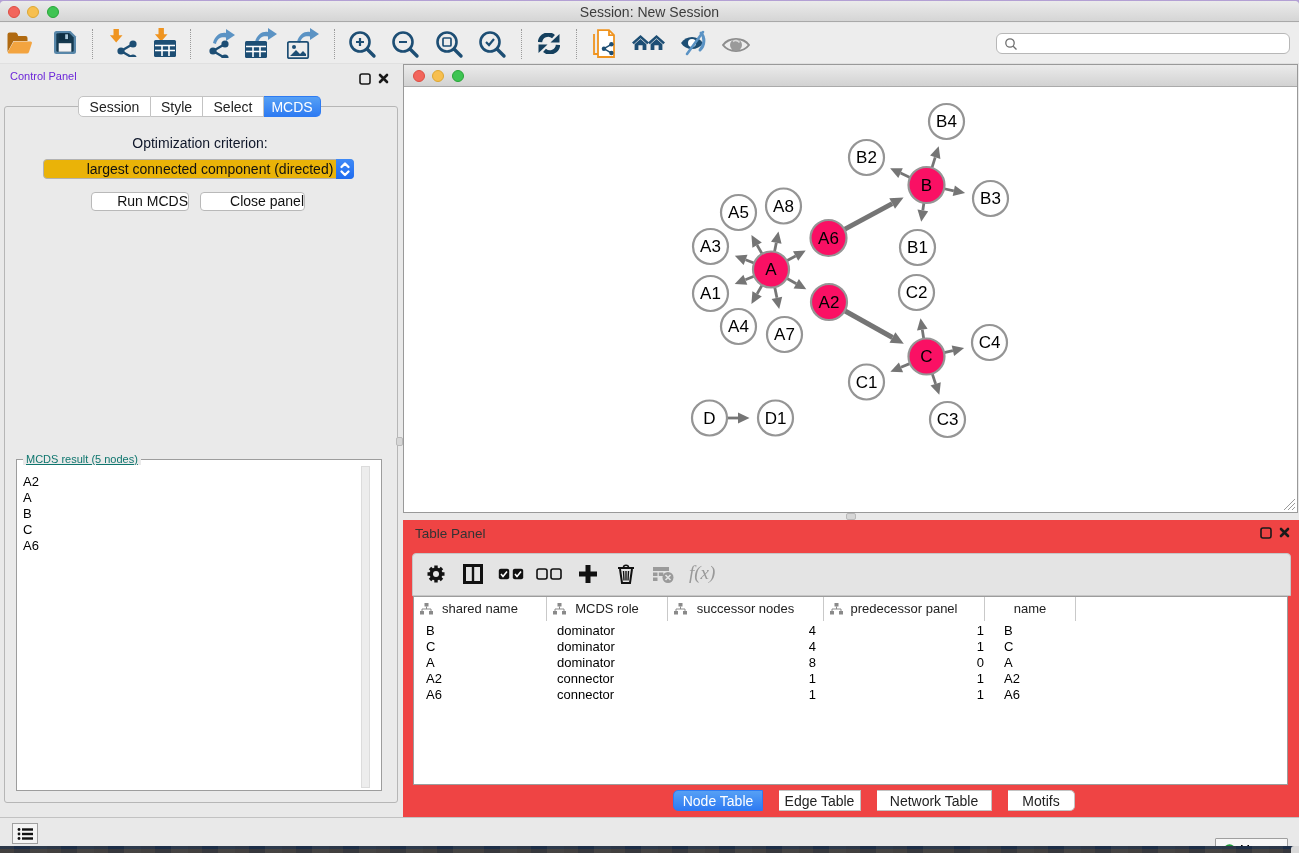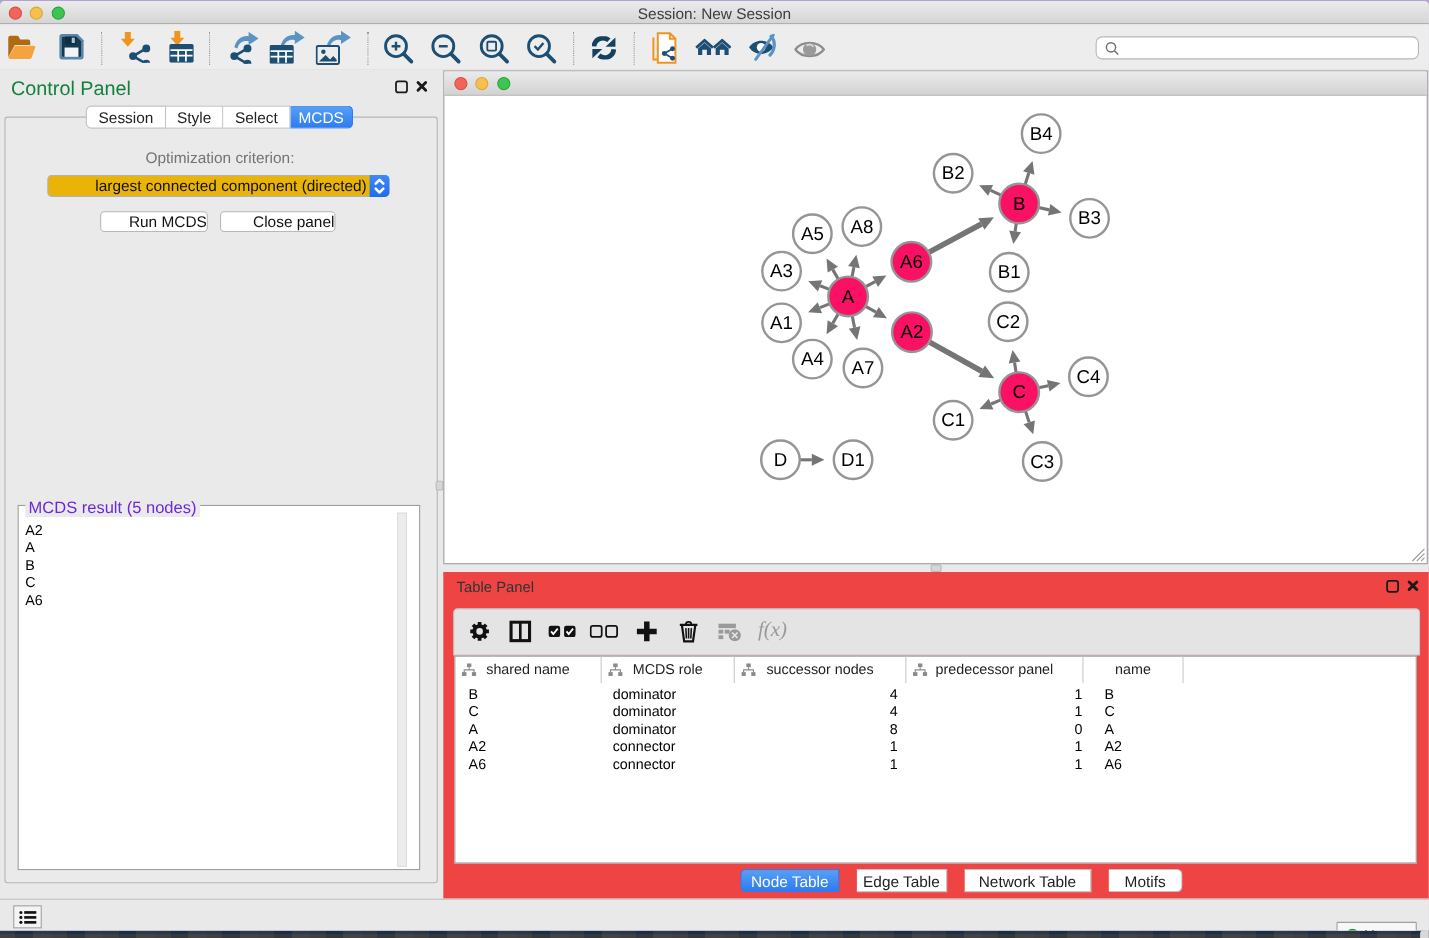--- a/index.html
+++ b/index.html
@@ -25,42 +25,42 @@
 .tl.g { background:#3fc453; border:1px solid #28a538; }
 
 #toolbar { position:absolute; left:0; top:22px; width:100%; height:41px; background:#ededed; border-bottom:1px solid #e0e0e0; }
 .tbsep { position:absolute; top:6px; height:30px; width:0;
   border-left:1px dotted #9a9a9a; }
 .tbi { position:absolute; top:0; }
 #searchbox { position:absolute; left:996px; top:10px; width:294px; height:21px;
   background:#fff; border:1px solid #b7b7b7; border-radius:6px; }
 
 #cpanel { position:absolute; left:0; top:63px; width:403px; height:752px; background:#e9e9e9; }
-#cpanel .ptitle { position:absolute; left:10px; top:6px; font-size:18px; color:#15803d; }
+#cpanel .ptitle { position:absolute; left:10px; top:6px; font-size:11px; color:#6d28d9; }
 #tabbody { position:absolute; left:4px; top:42px; width:394px; height:697px;
   border:1px solid #b6b6b6; border-radius:3px; background:#eaeaea; }
 #tabs { position:absolute; left:78px; top:32px; height:21px; display:flex; z-index:3; }
 .tab { height:21px; line-height:20px; font-size:14px; color:#222; background:#fff;
   border:1px solid #c3c3c3; border-left:none; padding:0; text-align:center; }
 .tab:first-child { border-left:1px solid #c3c3c3; border-radius:5px 0 0 5px; }
 .tab:last-child { border-radius:0 5px 5px 0; }
 .tab.sel { background:linear-gradient(#56a0f5,#2e7bf2); color:#fff; border-color:#2e7bf2; }
 #optlabel { position:absolute; left:0; top:71px; width:400px; text-align:center;
-  font-size:14px; color:#737373; }
+  font-size:14px; color:#0f172a; }
 #combo { position:absolute; left:43px; top:95px; width:311px; height:20px; background:#eab308;
   border:1px solid #b2b2b2; border-radius:4px; font-size:14px; color:#111;
   line-height:18px; text-align:center; padding-right:18px;padding-left:41px; }
 #combo .step { position:absolute; right:-1px; top:-1px; width:18px; height:20px;
   background:linear-gradient(#3f8af6,#1f6cf0); border-radius:0 4px 4px 0; }
 .btn { position:absolute; height:19px; background:#fff; border:1px solid #b9b9b9;
   border-radius:4px; font-size:14px; color:#111; text-align:right; line-height:17px; }
 #fieldset { position:absolute; left:16px; top:395px; width:366px; height:332px;
   border:1px solid #9d9d9d; background:#fff; }
 #fieldset .legend { position:absolute; left:6px; top:-7px; background:#eaeaea;
-  padding:0 3px; font-size:15px; color:#6d28d9; }
+  padding:0 3px; font-size:11px; color:#0f766e;text-decoration:underline; }
 #fieldset .list { position:absolute; left:6px; top:14px; font-size:13px; color:#000; line-height:16px; }
 #fieldset .sbar { position:absolute; right:11px; top:6px; width:9px; height:322px;
   background:#ededed; border:1px solid #dcdcdc; }
 
 #netwin { position:absolute; left:403px; top:63px; width:895px; height:449px;
   background:#fff; border:1px solid #999; }
 #nettitle { position:absolute; left:0; top:0; width:100%; height:22px;
   background:linear-gradient(#ebebeb,#d2d2d2); border-bottom:1px solid #aaa; }
 #nettitle .title { position:absolute; left:0; right:0; top:3px; text-align:center;
   font-size:14px; color:#333; }

